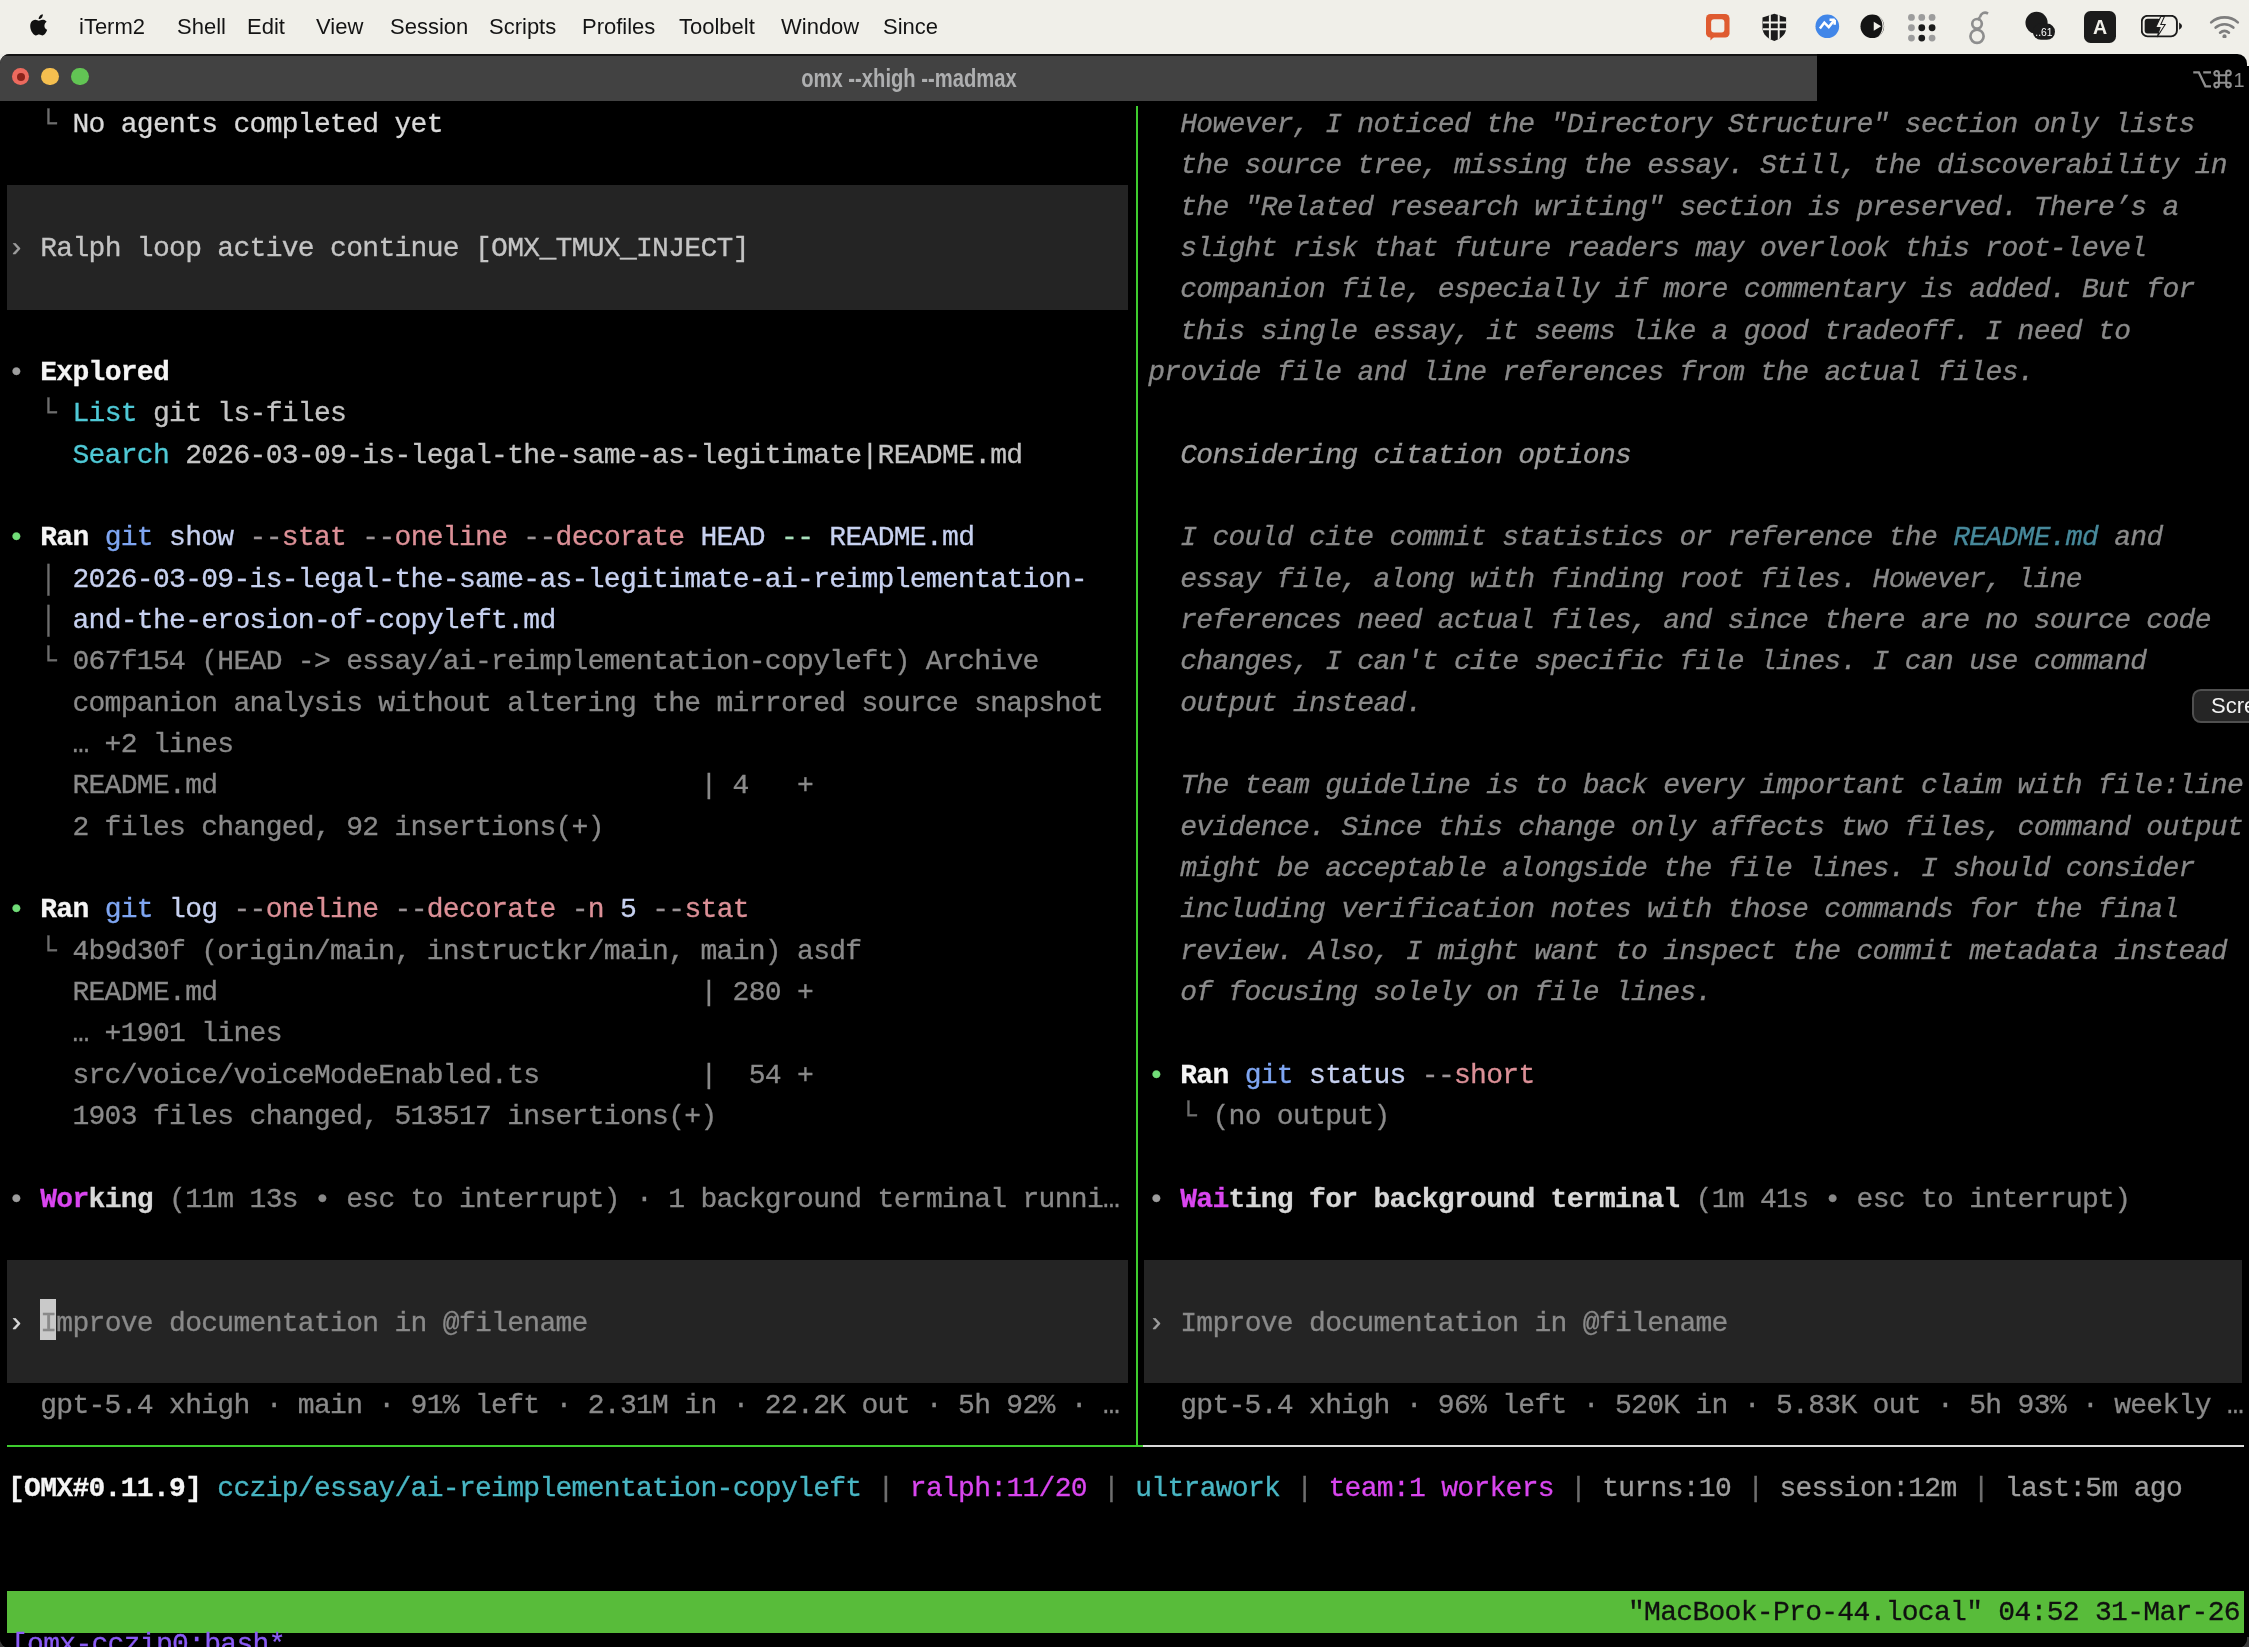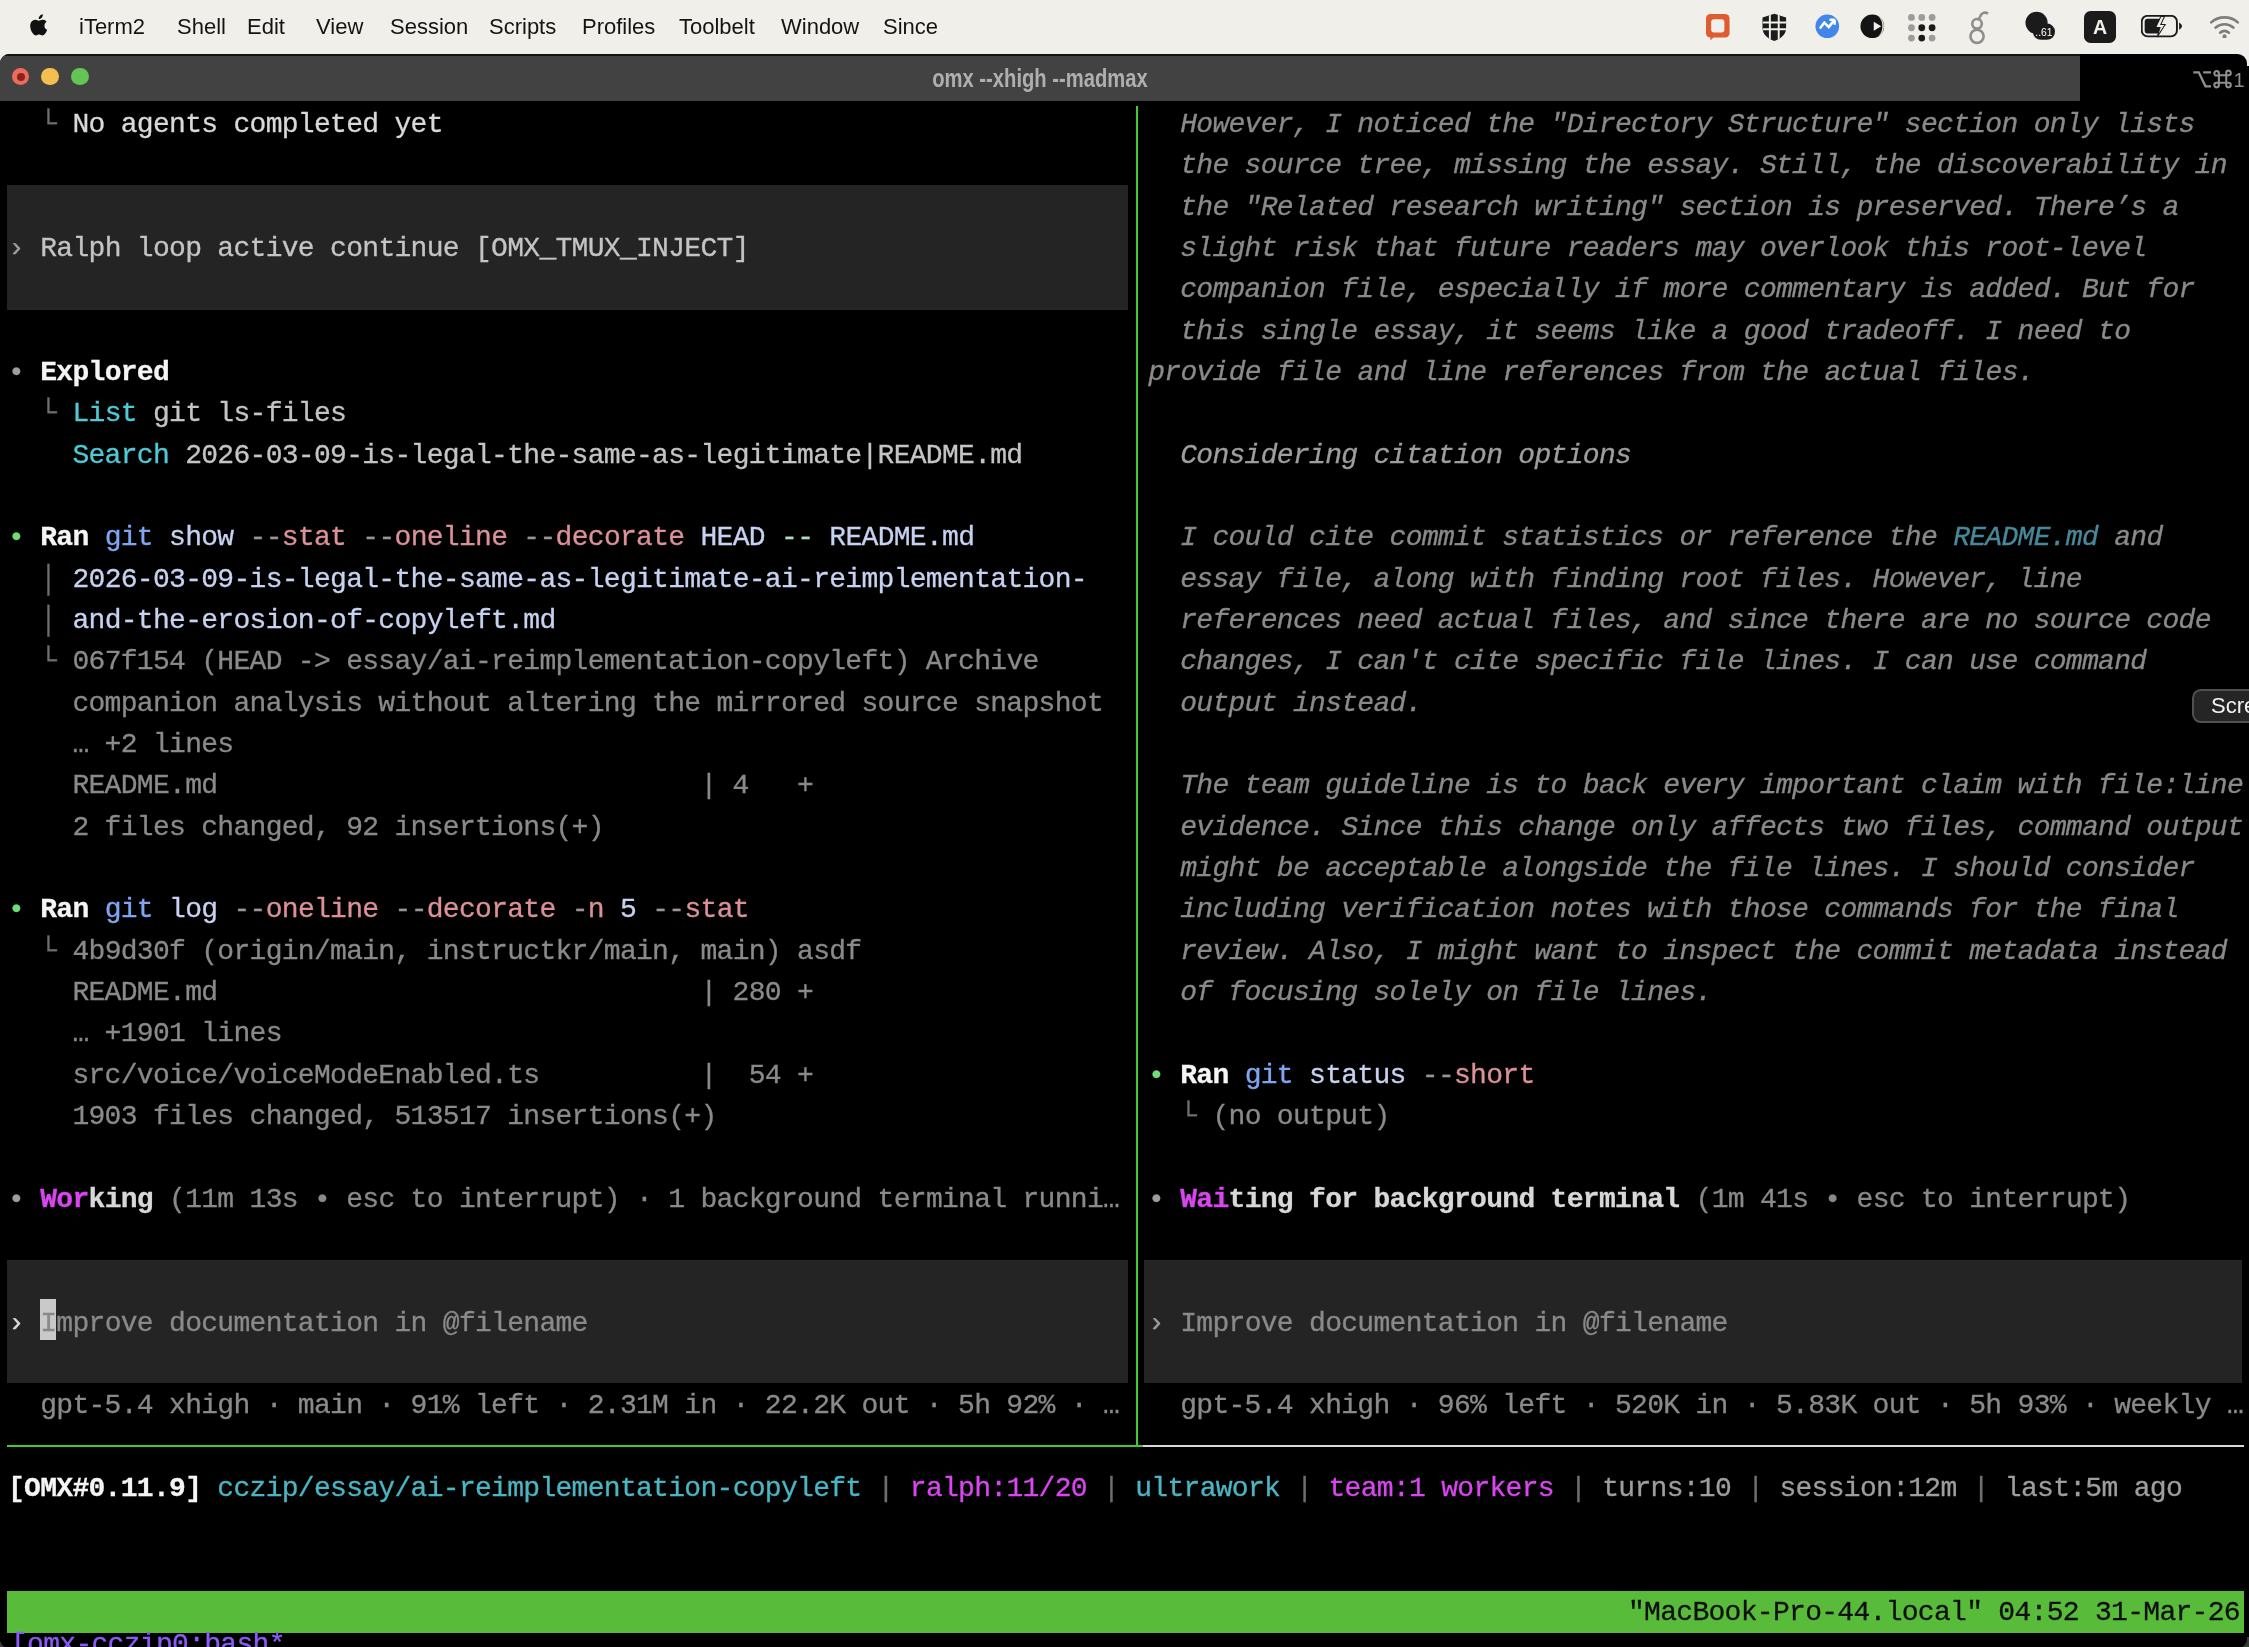--- a/index.html
+++ b/index.html
@@ -1,17 +1,17 @@
 <!DOCTYPE html>
 <html style="font-size:11.8px"><head><meta charset="utf-8"><style>
 *{margin:0;padding:0;box-sizing:border-box}
 html,body{width:2250px;height:1648px;overflow:hidden;background:#000}
 #menubar{position:absolute;left:0;top:0;width:2250px;height:66px;background:#F0EFE9}
 #win{position:absolute;left:0;top:54px;width:2247px;height:1594px;background:#000;border-radius:9.6px;overflow:hidden}
-#titlebar{position:absolute;left:0;top:0;width:2080px;height:47px;background:#424242;border-top:2.2px solid #131313}
+#titlebar{position:absolute;left:0;top:0;width:1817px;height:47px;background:#424242;border-top:2.2px solid #131313}
 .mi{position:absolute;top:0;height:54px;line-height:54px;font-family:"Liberation Sans",sans-serif;font-size:22px;color:#141414;white-space:pre}
 .tl{position:absolute;border-radius:50%;width:17.7px;height:17.7px;top:68px}
 .r{position:absolute;height:41px;line-height:41px;font-family:"Liberation Mono",monospace;font-size:28px;letter-spacing:-0.7px;white-space:pre;color:#D9D9D9;-webkit-text-stroke:0.3px currentColor}
 .b{font-weight:normal}
 .i{font-style:italic}
 .w{color:#D9D9D9}
 .wb{color:#F5F5F5;font-weight:bold}
 .lg{color:#C4C4C4}
 .g{color:#8A8A8A}
 .g2{color:#9E9E9E}

